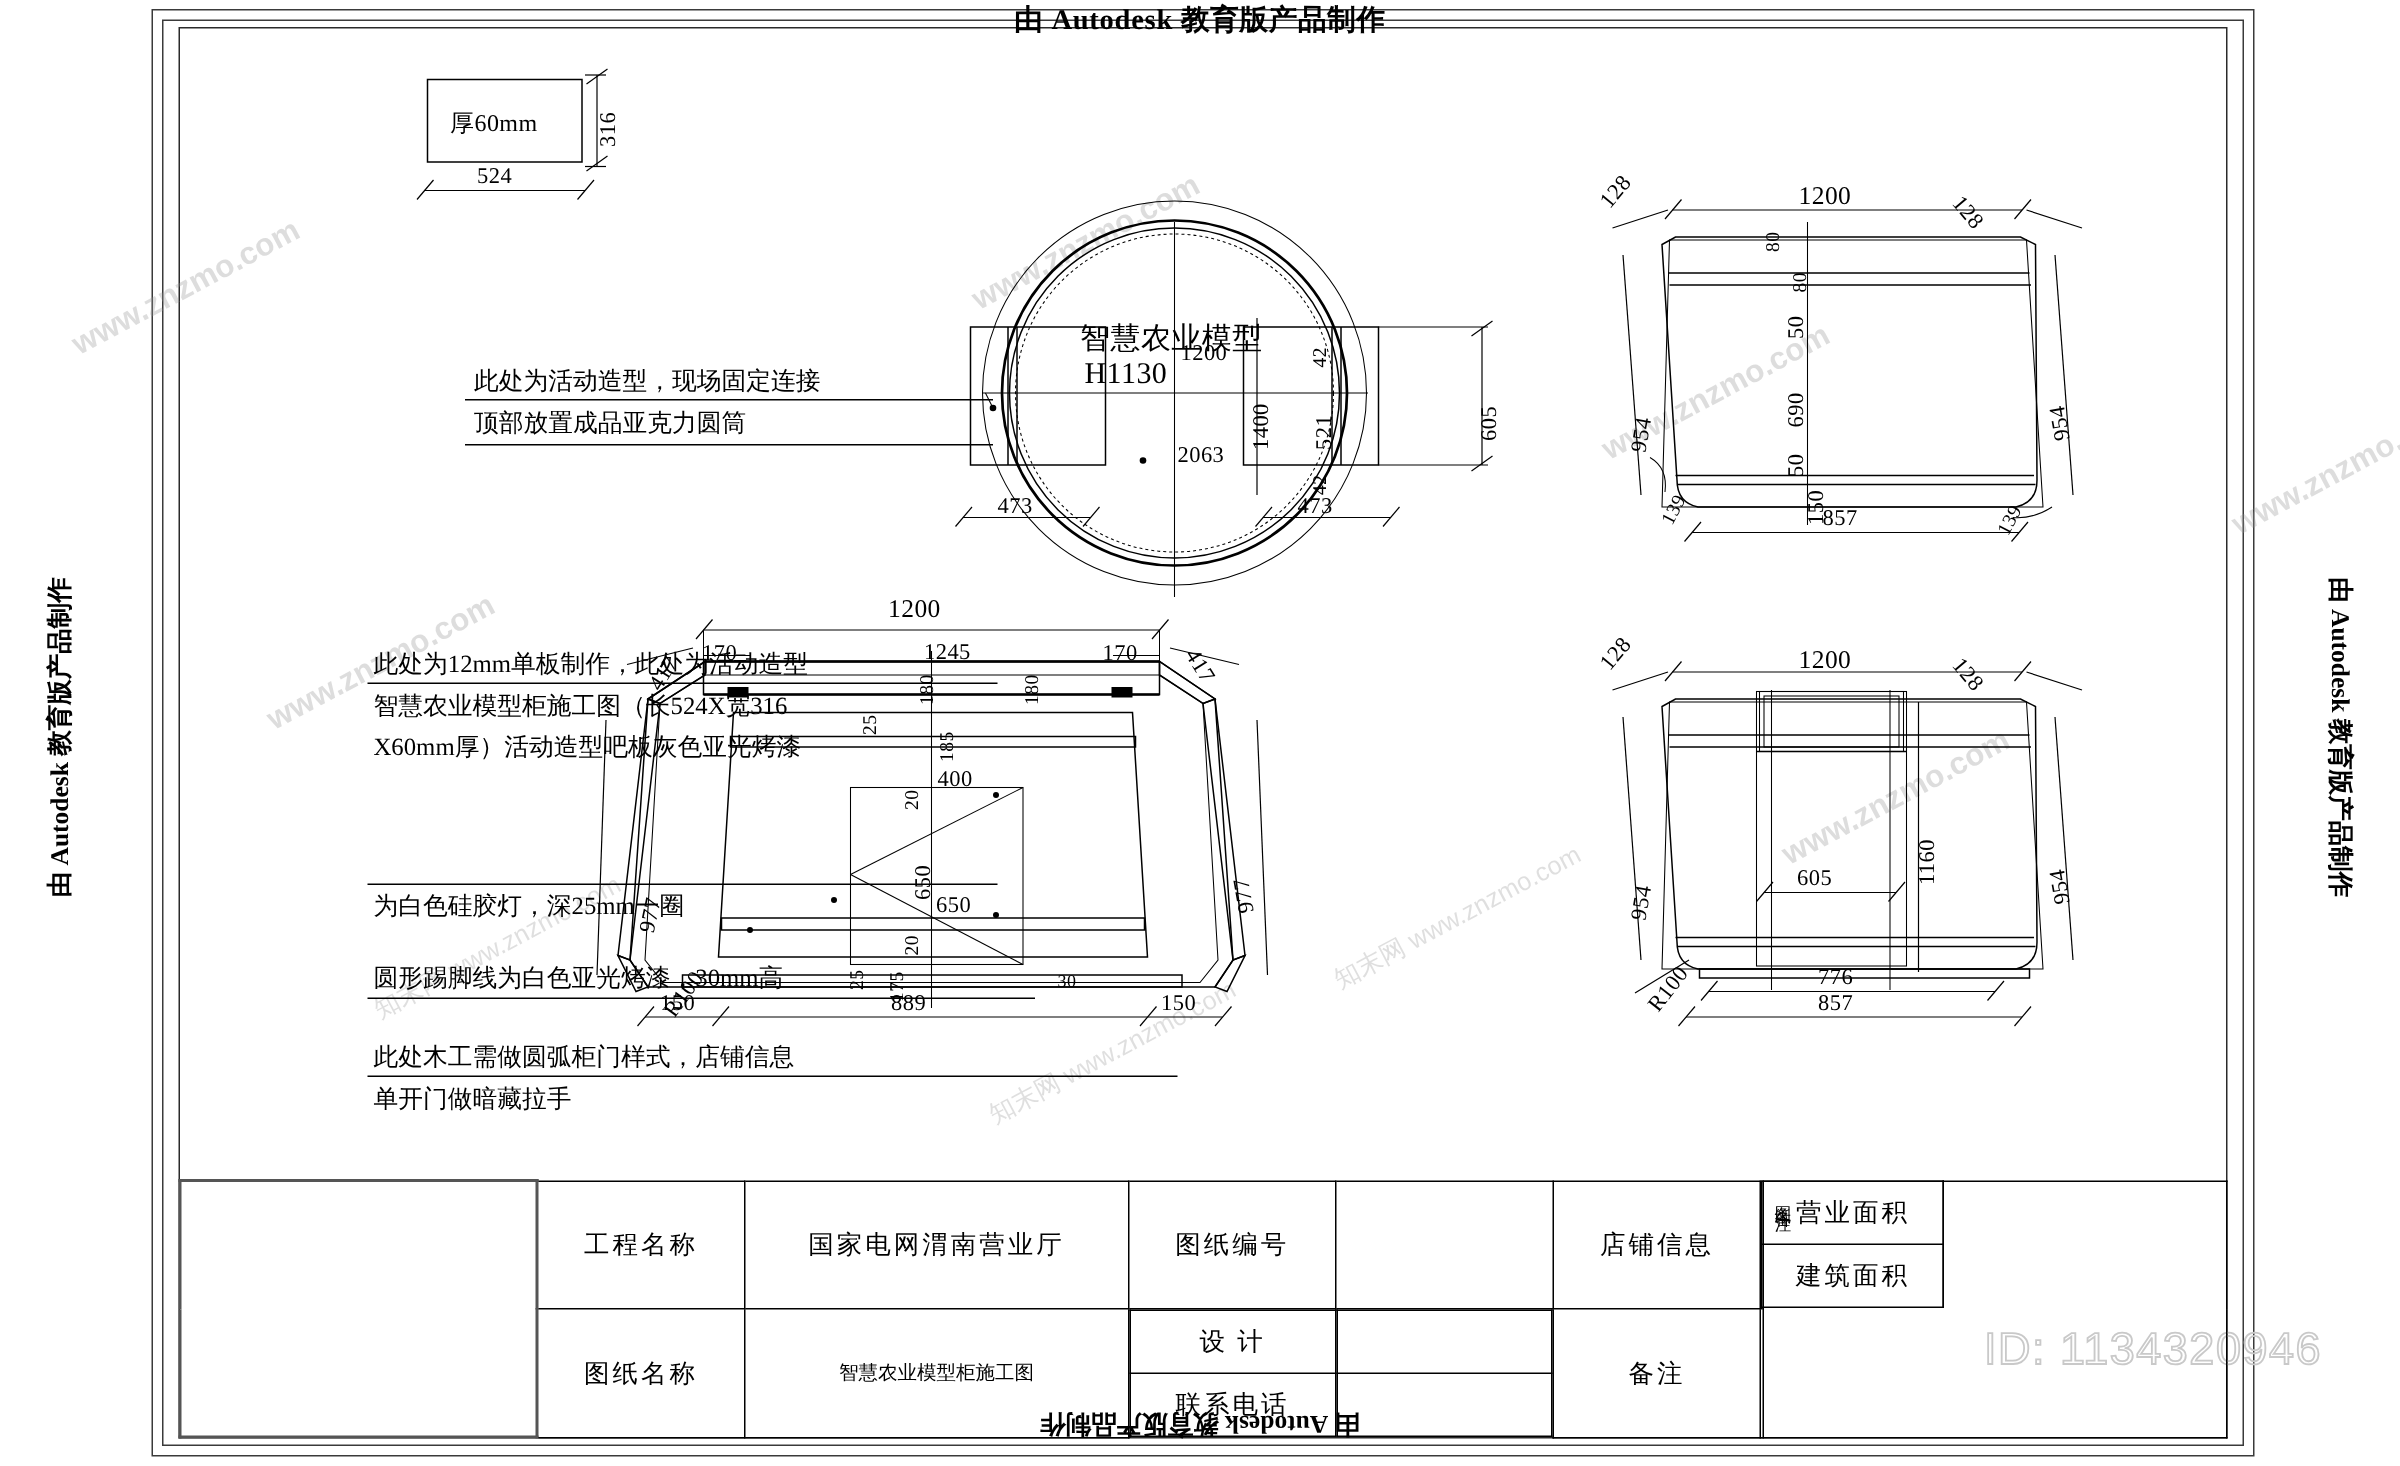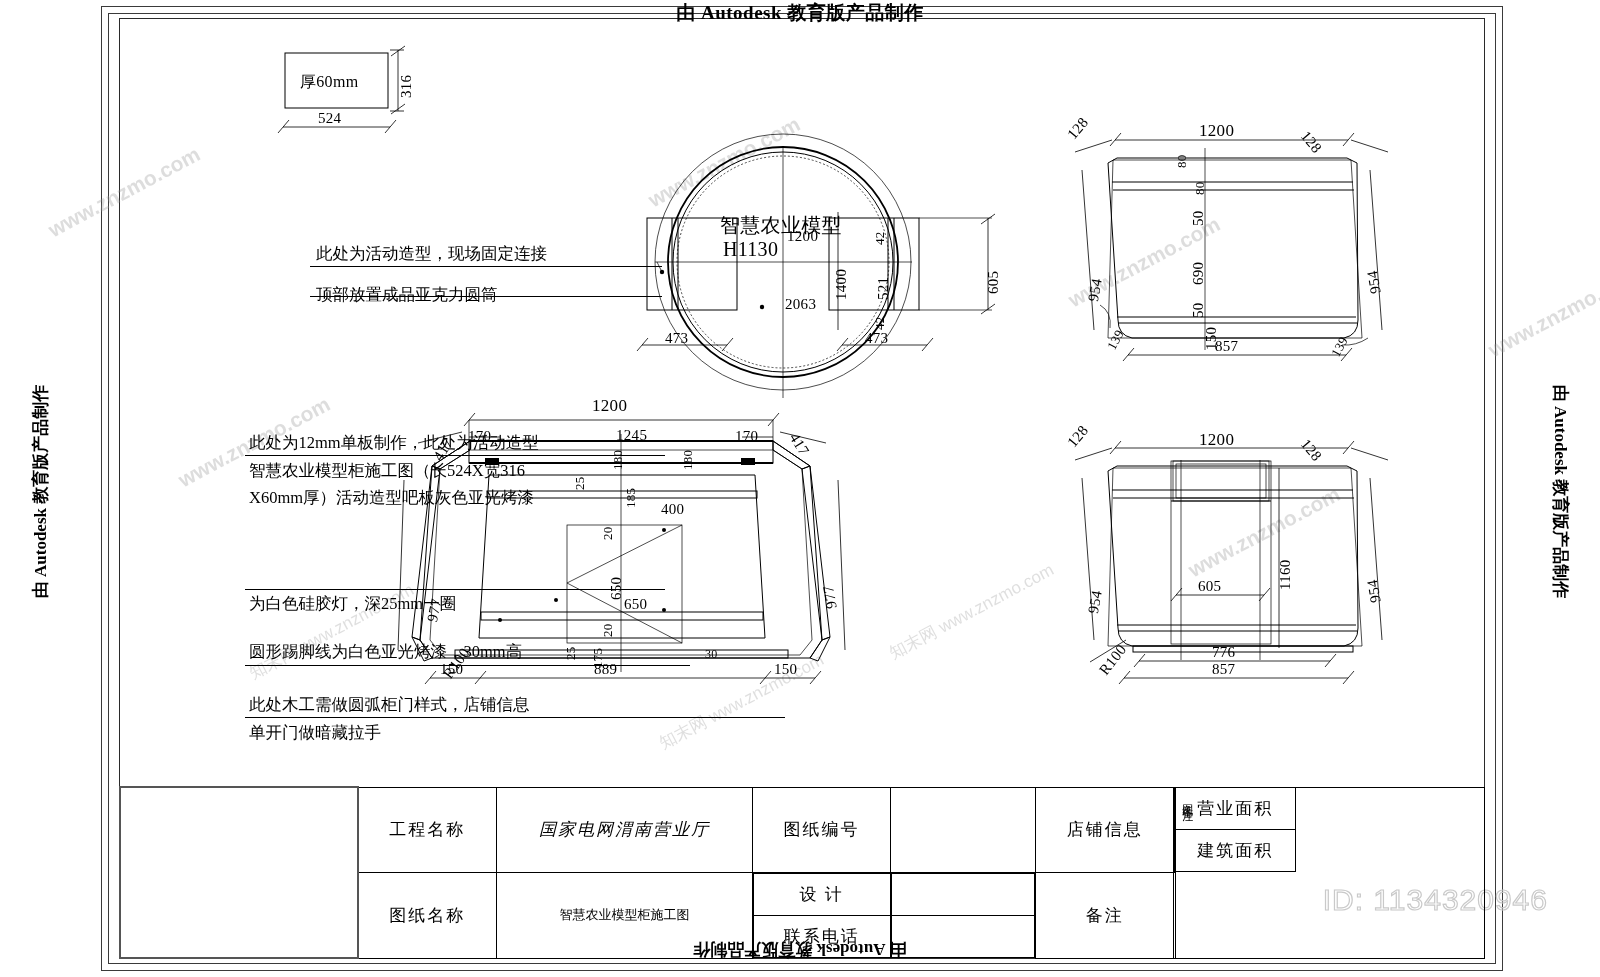--- a/index.html
+++ b/index.html
@@ -155,21 +155,21 @@
   <div class="dimtxt" style="left:785px;top:296px;">2063</div>
   <div class="dimtxt v" style="left:875px;top:300px;">521</div>
   <div class="dimtxt v sm" style="left:872px;top:245px;">42</div>
   <div class="dimtxt v sm" style="left:872px;top:330px;">42</div>
   <div class="dimtxt" style="left:665px;top:330px;">473</div>
   <div class="dimtxt" style="left:865px;top:330px;">473</div>
   <div class="dimtxt v" style="left:985px;top:294px;">605</div>
 
   <div class="note" style="left:316px;top:243px;">此处为活动造型，现场固定连接</div>
   <div class="noteline" style="left:310px;top:266px;width:352px;"></div>
-  <div class="note" style="left:316px;top:284px;">顶部放置成品亚克力圆筒</div>
+  <div class="note" style="left:316px;top:271px;">顶部放置成品亚克力圆筒</div>
   <div class="noteline" style="left:310px;top:296px;width:352px;"></div>
 
   <div class="note" style="left:249px;top:432px;">此处为12mm单板制作，此处为活动造型</div>
   <div class="noteline" style="left:245px;top:455px;width:420px;"></div>
   <div class="note" style="left:249px;top:460px;">智慧农业模型柜施工图（长524X宽316</div>
   <div class="note" style="left:249px;top:487px;">X60mm厚）活动造型吧板灰色亚光烤漆</div>
 
   <div class="noteline" style="left:245px;top:589px;width:420px;"></div>
   <div class="note" style="left:249px;top:593px;">为白色硅胶灯，深25mm一圈</div>
 
@@ -256,21 +256,21 @@
   <div class="dimtxt" style="left:616px;top:427px;">1245</div>
   <div class="dimtxt v sm" style="left:610px;top:470px;">180</div>
   <div class="dimtxt v sm" style="left:680px;top:470px;">180</div>
   <div class="dimtxt v" style="left:430px;top:455px;transform:rotate(-58deg);transform-origin:left top;">417</div>
   <div class="dimtxt v" style="left:800px;top:430px;transform:rotate(58deg);transform-origin:left top;">417</div>
   <div class="dimtxt v" style="left:424px;top:620px;transform:rotate(-78deg);transform-origin:left top;">977</div>
   <div class="dimtxt v" style="left:824px;top:610px;transform:rotate(-100deg);transform-origin:left top;">977</div>
   <div class="dimtxt v sm" style="left:623px;top:508px;">185</div>
   <div class="dimtxt v sm" style="left:572px;top:490px;">25</div>
   <div class="dimtxt v sm" style="left:600px;top:540px;">20</div>
-  <div class="dimtxt" style="left:625px;top:501px;margin-left:36px;">400</div>
+  <div class="dimtxt" style="left:625px;top:512px;">400</div>
   <div class="dimtxt v" style="left:608px;top:600px;">650</div>
   <div class="dimtxt" style="left:624px;top:596px;">650</div>
   <div class="dimtxt v sm" style="left:600px;top:637px;">20</div>
   <div class="dimtxt v sm" style="left:590px;top:668px;">175</div>
   <div class="dimtxt v sm" style="left:563px;top:660px;">25</div>
   <div class="dimtxt v" style="left:440px;top:672px;transform:rotate(-54deg);transform-origin:left top;">R100</div>
   <div class="dimtxt" style="left:705px;top:647px;font-size:12px;">30</div>
   <div class="dimtxt" style="left:440px;top:661px;">150</div>
   <div class="dimtxt" style="left:594px;top:661px;">889</div>
   <div class="dimtxt" style="left:774px;top:661px;">150</div>
@@ -376,21 +376,21 @@
   <div class="dimtxt" style="left:1212px;top:644px;">776</div>
   <div class="dimtxt" style="left:1212px;top:661px;">857</div>
   <div class="dimtxt v" style="left:1096px;top:668px;transform:rotate(-52deg);transform-origin:left top;">R100</div>
 
   <div class="tb">
     <table>
       <tbody>
           <tr>
         <td class="logocell" rowspan="2" style="width:180px;"></td>
         <td style="width:105px;text-align:center;">工程名称</td>
-        <td style="width:195px;font-style:italic;">国家电网渭南营业厅</td>
+        <td style="width:195px;">国家电网渭南营业厅</td>
         <td style="width:105px;">图纸编号</td>
         <td style="width:110px;"></td>
         <td style="width:105px;" rowspan="1">店铺信息</td>
         <td style="width:0;padding:0;border:none;">
           <table style="width:100%;height:100%;border-collapse:collapse;">
             <tbody>
                   <tr>
                     <td style="width:120px;">营业面积</td>
                 <td></td>
                   </tr>

